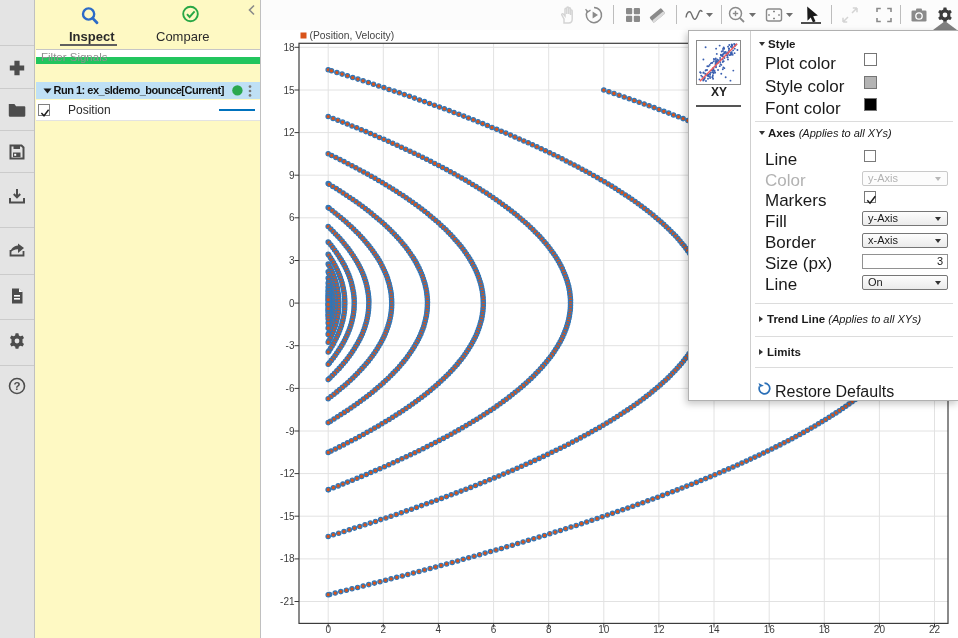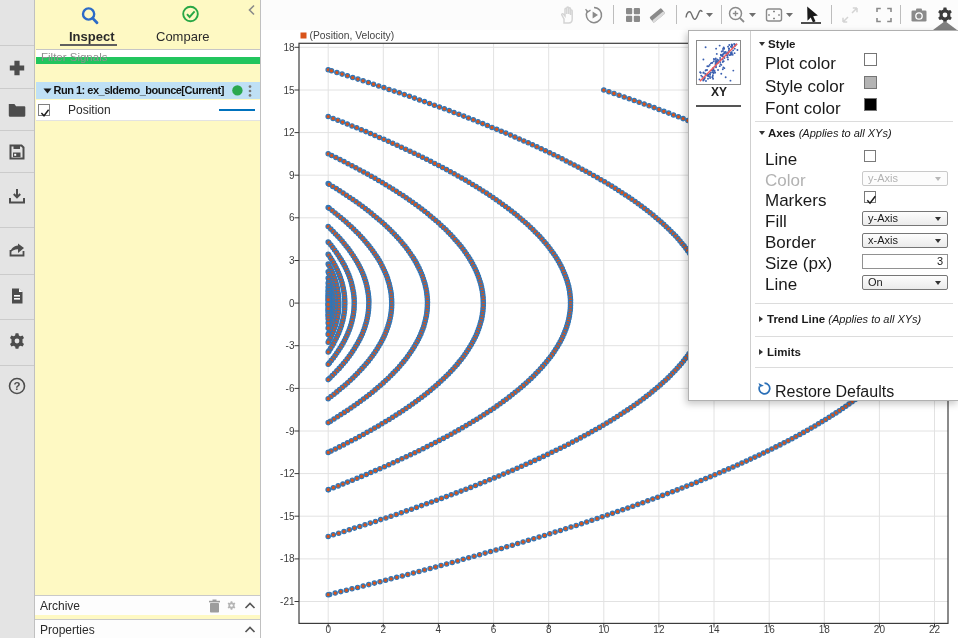--- a/index.html
+++ b/index.html
@@ -1483,43 +1483,20 @@
           </g>
         </svg>
       </div>
       <div class="sigrow" style="top:99.5px">
         <div class="cb"><svg width="12" height="12" viewBox="0 0 12 12">
             <path d="M2.4 6L5 8.8L9.6 2.8" fill="none" stroke="#1a1a1a" stroke-width="1.4"></path>
           </svg></div>
         <span style="position:absolute;left:32px">Position</span>
         <div class="abs" style="left:183px;top:9px;width:36px;height:2.6px;background:#0072bd"></div>
       </div>
-      <div id="archive">
-        <span style="position:absolute;left:5px;top:3px">Archive</span>
-<svg class="abs" style="left:173px;top:3px" width="13" height="14" viewBox="0 0 13 14">
-          <g fill="#9d9d9d">
-            <rect x="2" y="4" width="9" height="9.5" rx="0.8"></rect>
-            <rect x="1" y="1.8" width="11" height="1.6"></rect>
-            <rect x="4.5" y="0.5" width="4" height="1.6"></rect>
-          </g>
-        </svg>
-<svg class="abs" style="left:191px;top:4px" width="11" height="11" viewBox="0 0 20 20">
-          <path d="M8.6 2.2h2.8l.5 2.2a5.9 5.9 0 0 1 1.6.9l2.1-.7 1.4 2.4-1.6 1.6q.15.8.15 1.4t-.15 1.4l1.6 1.6-1.4 2.4-2.1-.7a5.9 5.9 0 0 1-1.6.9l-.5 2.2H8.6l-.5-2.2a5.9 5.9 0 0 1-1.6-.9l-2.1.7-1.4-2.4 1.6-1.6Q4.45 10.6 4.45 10t.15-1.4L3 7l1.4-2.4 2.1.7a5.9 5.9 0 0 1 1.6-.9z" fill="#b5b5b5"></path>
-          <circle cx="10" cy="10" r="2.4" fill="#fdfdfd"></circle>
-        </svg>
-<svg class="abs" style="left:209px;top:5px" width="12" height="9">
-          <path d="M1.5 7L6 2.5L10.5 7" fill="none" stroke="#555" stroke-width="1.7"></path>
-        </svg>
-      </div>
-      <div id="props">
-        <span style="position:absolute;left:5px;top:3px">Properties</span>
-<svg class="abs" style="left:209px;top:5px" width="12" height="9">
-          <path d="M1.5 7L6 2.5L10.5 7" fill="none" stroke="#555" stroke-width="1.7"></path>
-        </svg>
-      </div>
     </div>
     <div id="panelborder"></div>
     <div id="toolbar">
       <svg class="abs" style="left:296.0px;top:4.0px" width="22" height="22" viewBox="0 0 22 22">
         <path d="M7 19v-4l-2.2-4c-.5-1 .8-1.8 1.5-.9L8 12V5.2c0-1.3 1.8-1.3 1.8 0V10 4c0-1.3 1.9-1.3 1.9 0v6-5.2c0-1.3 1.8-1.3 1.8 0V11 6.8c0-1.2 1.7-1.2 1.7 0V15c0 2-1 4-3.5 4z" fill="none" stroke="#d4d4d4" stroke-width="1.5"></path>
       </svg>
       <svg class="abs" style="left:322.0px;top:4.0px" width="22" height="22" viewBox="0 0 22 22">
         <path d="M11 3.4a7.6 7.6 0 1 1-6.3 3.3" fill="none" stroke="#8a8a8a" stroke-width="1.5"></path>
         <path d="M9.6 7.4l5.4 3.6-5.4 3.6z" fill="#8a8a8a"></path>
         <path d="M2.6 5.2l2 2.9 2.9-2" fill="none" stroke="#8a8a8a" stroke-width="1.3"></path>

